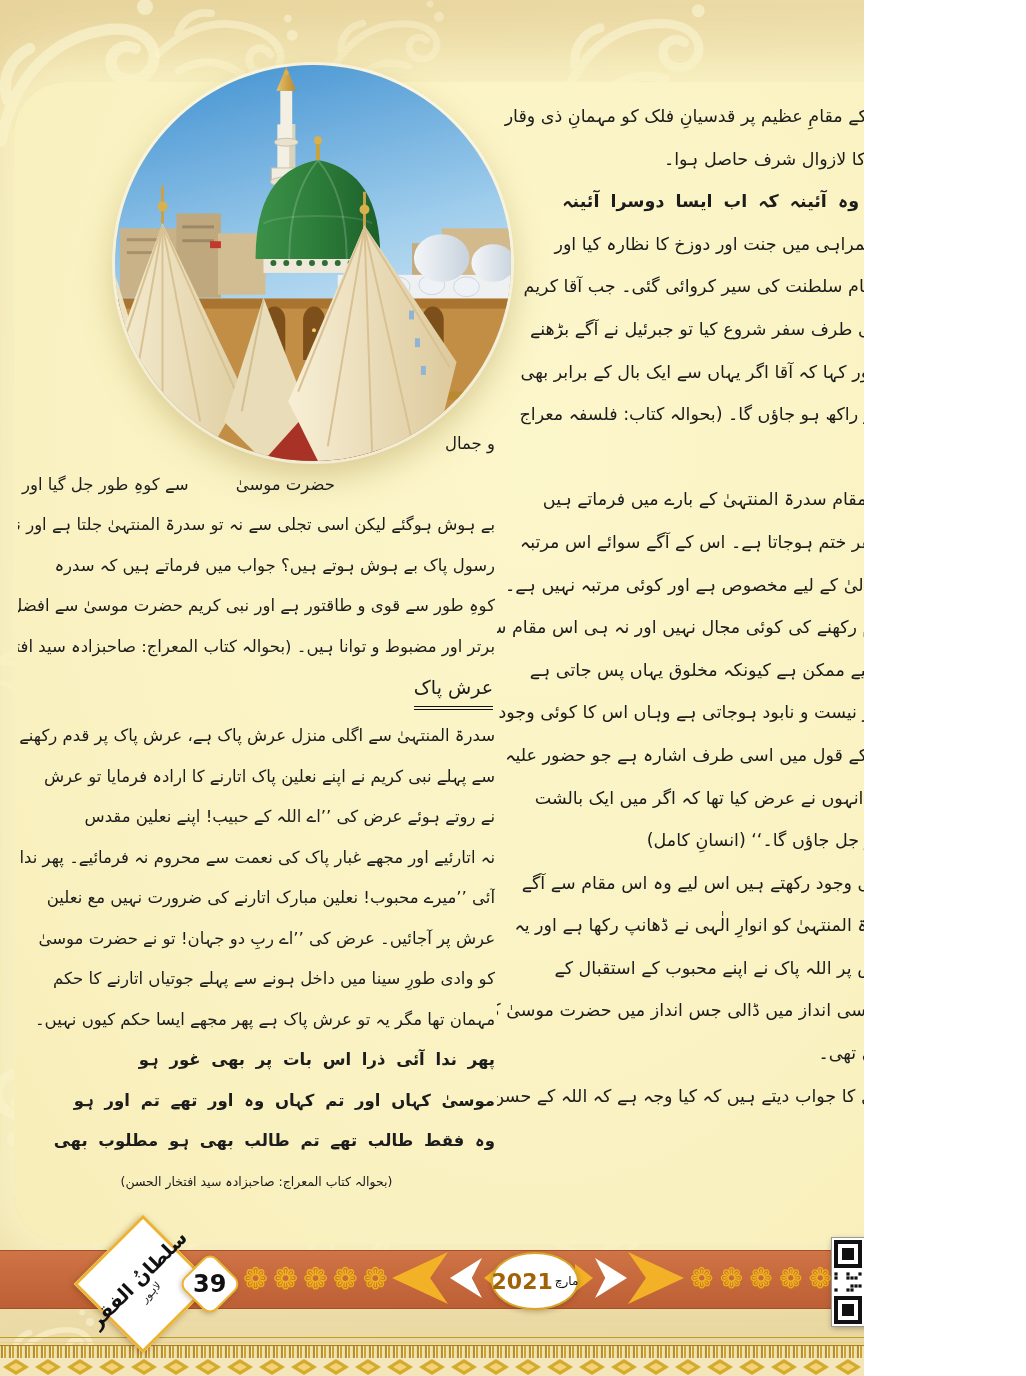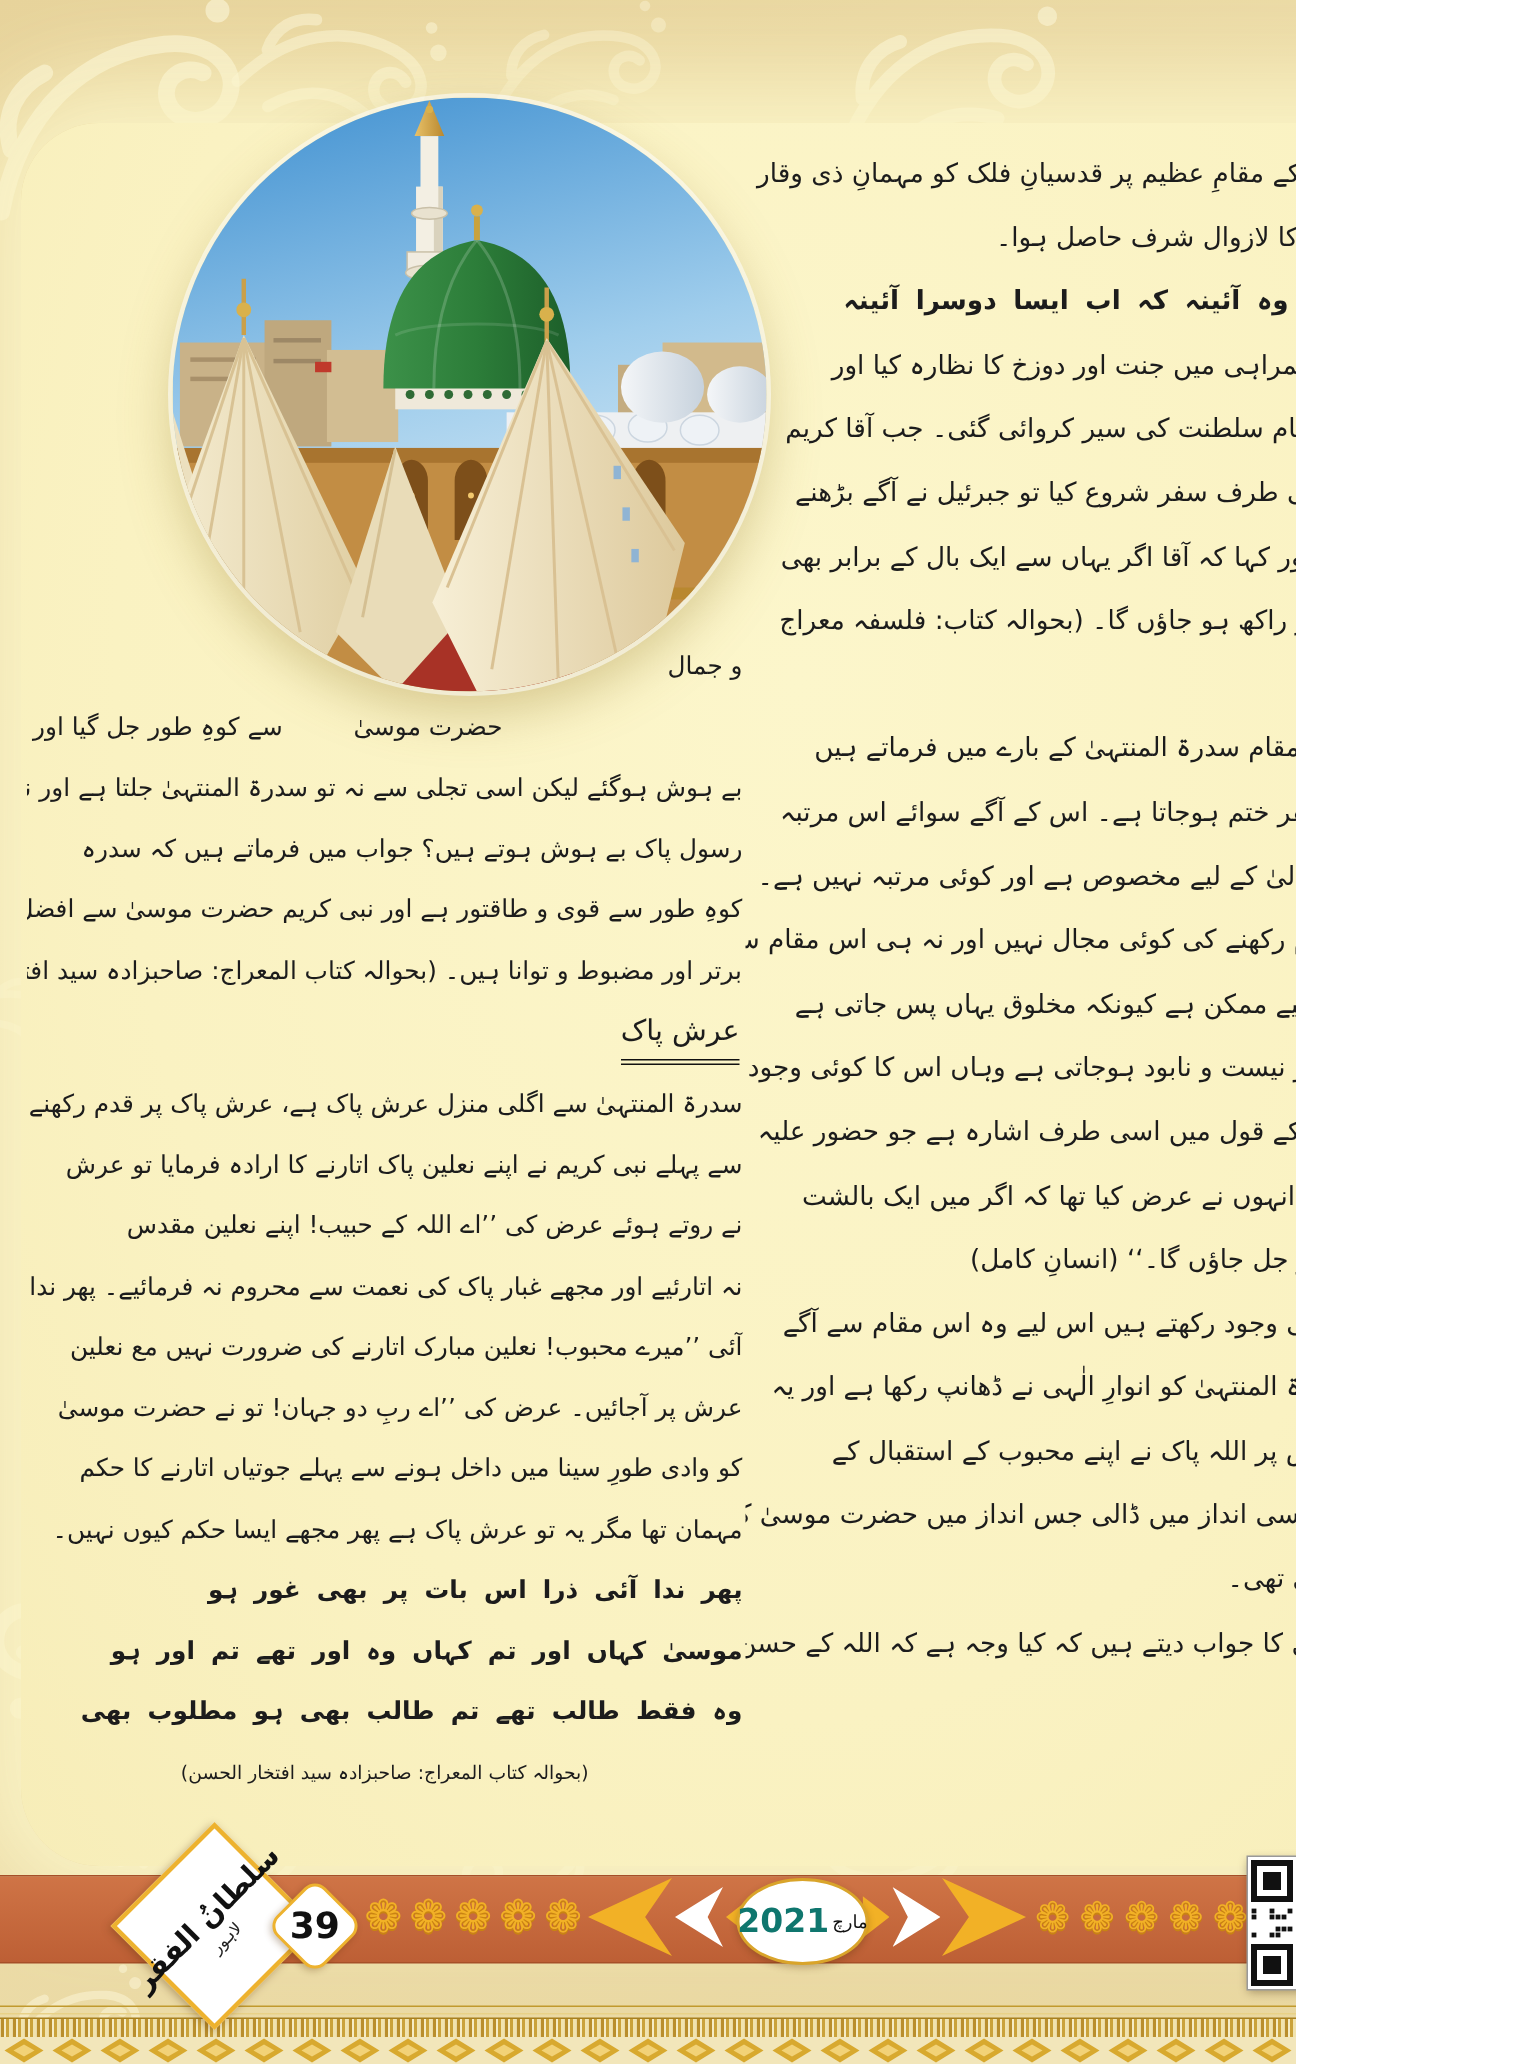--- a/index.html
+++ b/index.html
@@ -57,21 +57,21 @@
   .a-white{width:32px;height:40px;background:#fff;}
   .a-small{width:18px;height:28px;background:#f2b126;}
   .pt-left.a-big,.pt-left.a-white{clip-path:polygon(100% 0,0 50%,100% 100%,68% 50%);}
   .pt-left.a-small{clip-path:polygon(100% 0,0 50%,100% 100%);}
   .pt-right.a-big,.pt-right.a-white{clip-path:polygon(0 0,100% 50%,0 100%,32% 50%);}
   .pt-right.a-small{clip-path:polygon(0 0,100% 50%,0 100%);}
   .date-oval{position:absolute;left:491px;top:1252px;width:84px;height:54px;z-index:5;
       background:#fff;border:2px solid #d9a42a;border-radius:50%;display:flex;direction:rtl;
       align-items:center;justify-content:center;gap:2px;box-shadow:0 2px 5px rgba(90,50,10,.3);}
   .date-oval .month{font-size:12px;color:#111;}
-  .date-oval .year{font-size:22px;font-weight:700;color:#0f766e;}
+  .date-oval .year{font-size:22px;font-weight:700;color:#a16207;}
   .qr{position:absolute;left:832px;top:1238px;width:88px;height:88px;z-index:6;
       box-shadow:0 0 0 1px #999,0 2px 6px rgba(60,40,10,.4);background:#fff;}
   
   .gold-rule{position:absolute;left:0;top:1337px;width:1026px;height:4px;z-index:2;
       border-top:1px solid #c19a2e;border-bottom:1px solid #e8d187;}
   .ticks{position:absolute;left:0;top:1345px;width:1026px;height:13px;z-index:2;
       border-top:1px solid #a8801f;border-bottom:1px solid #a8801f;
       background:repeating-linear-gradient(90deg,#ead9a4 0 1px,#b98e2c 1px 3px,#f6ecc4 3px 4px,#caa23a 4px 6px,#f1e3ae 6px 8px);}
   .diamond-row{position:absolute;left:0;top:1358px;width:1026px;height:18px;z-index:2;}
 </style>

